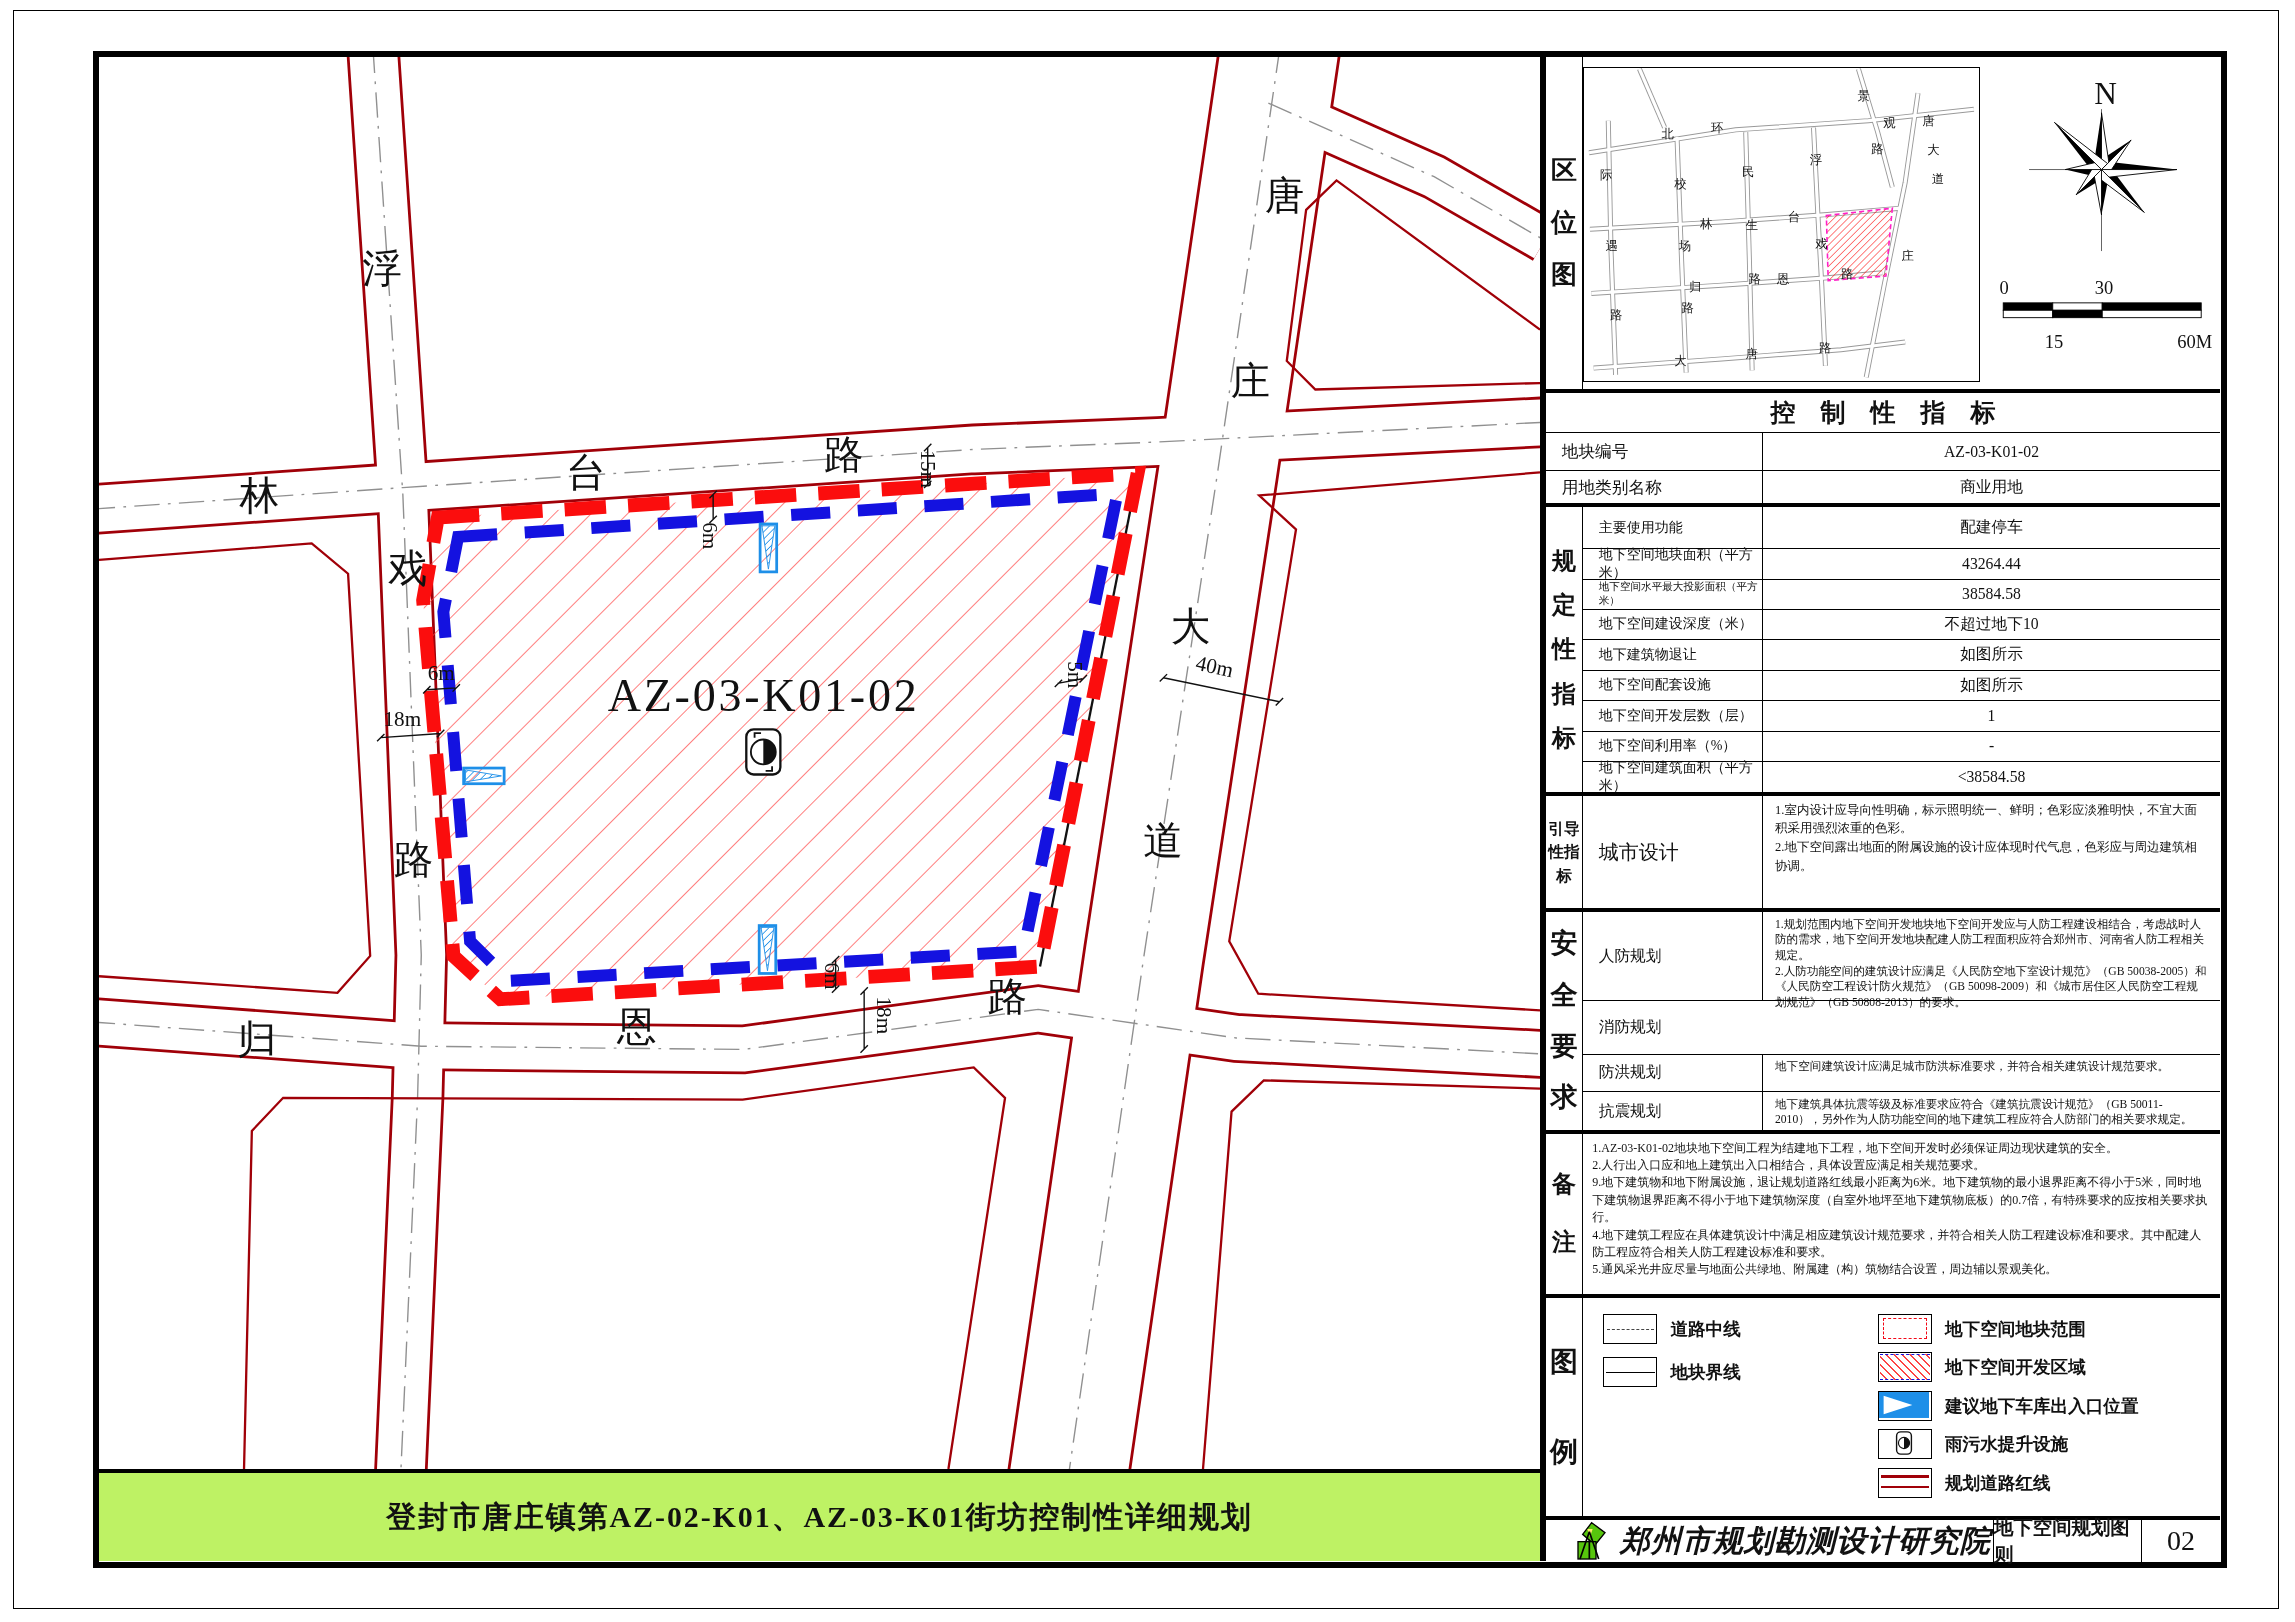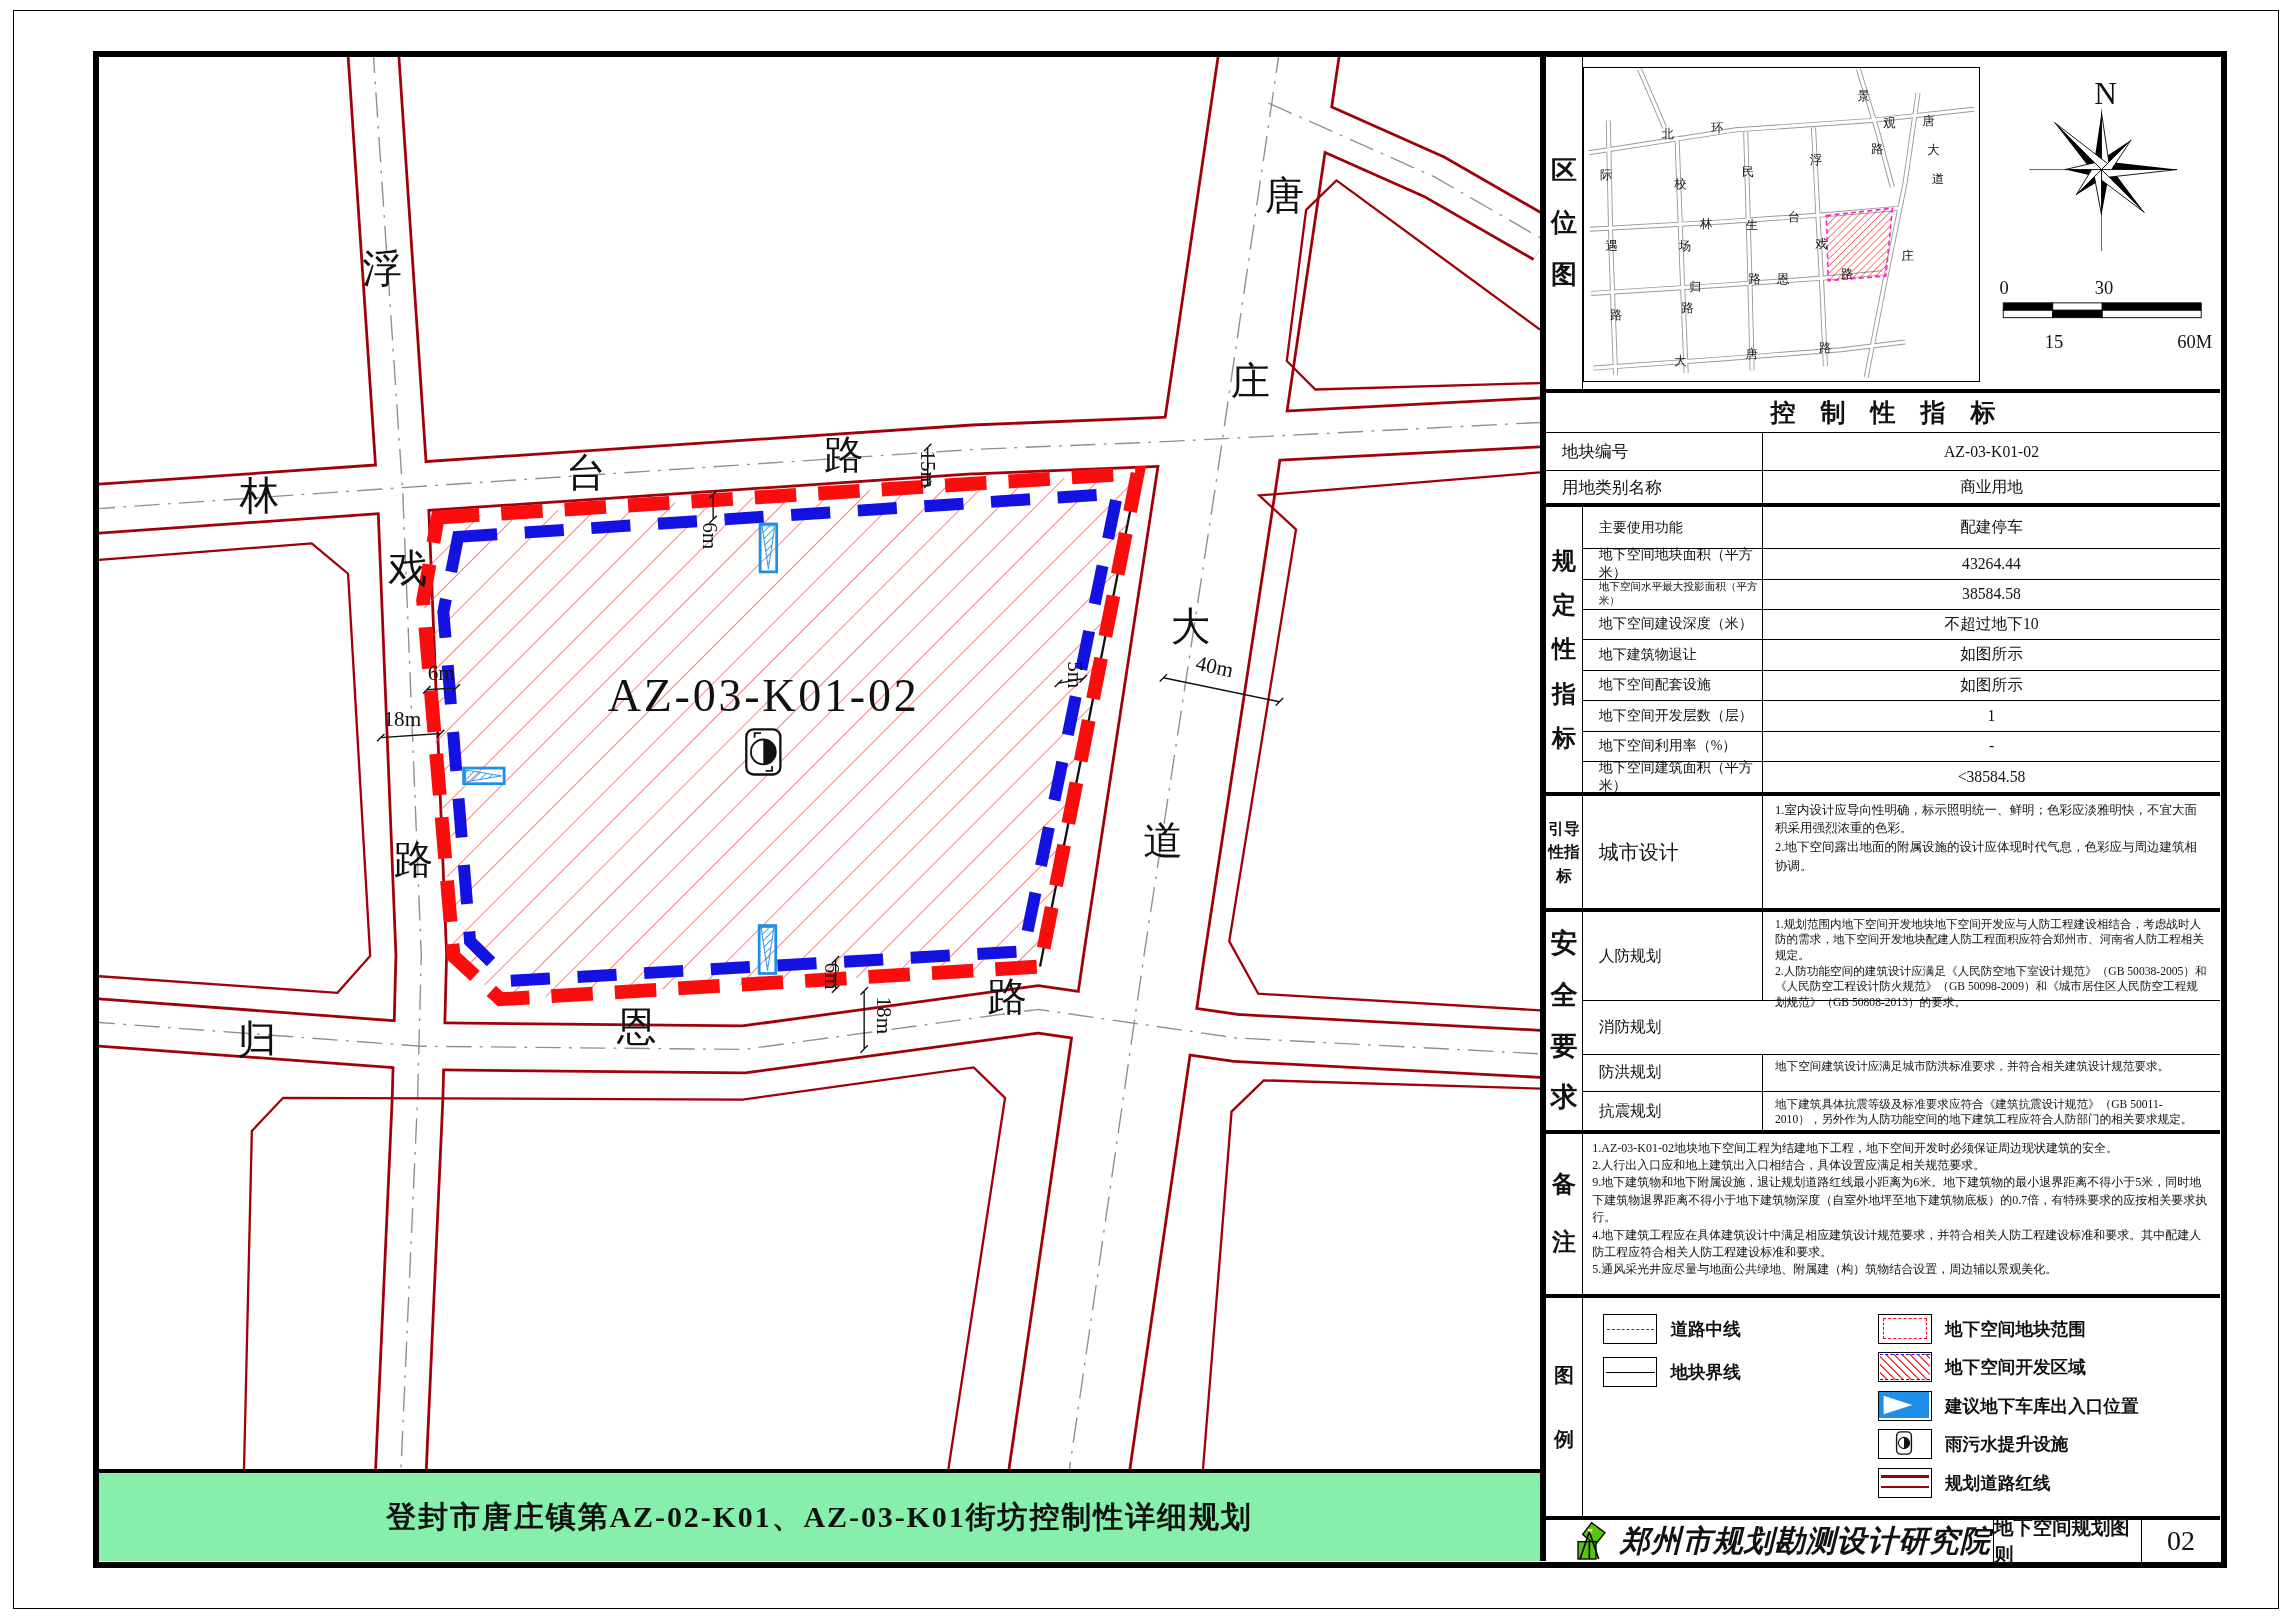--- a/index.html
+++ b/index.html
@@ -3,21 +3,21 @@
 <meta charset="utf-8">
 <style>
   html,body{margin:0;padding:0;background:#fff;}
   #page{position:relative;width:2295px;height:1623px;background:#fff;overflow:hidden;
         font-family:"Liberation Serif",serif;color:#111;}
   .abs{position:absolute;}
   #outerborder{left:13px;top:10.2px;width:2266px;height:1599px;border:1.9px solid #000;box-sizing:border-box;}
   #frame{left:93px;top:51px;width:2134px;height:1517px;border:6.5px solid #000;box-sizing:border-box;background:#fff;}
   
   #mapsvg{left:0;top:0;width:1441px;height:1412px;}
-  #tealbar{left:0;top:1412px;width:1441px;height:92px;background:#86efac;border-top:4.6px solid #000;
+  #tealbar{left:0;top:1412px;width:1441px;height:92px;background:#bef264;border-top:4.6px solid #000;
            box-sizing:border-box;display:flex;align-items:center;justify-content:center;}
   #tealbar .t{font-size:30px;font-weight:bold;letter-spacing:1.9px;}
   #divider{left:1441px;top:0;width:5.6px;height:1504px;background:#000;}
   
   #panel{left:1447px;top:0;width:674px;height:1504px;background:#fff;}
   #panel .row,#panel .sect{box-sizing:border-box;}
   .vlab{width:37px;border-right:1.4px solid #000;box-sizing:border-box;display:flex;align-items:center;
         justify-content:center;text-align:center;font-weight:bold;}
   .sect{display:flex;}
   .sectrows{flex:1;display:flex;flex-direction:column;}
@@ -380,21 +380,21 @@
         <div class="sectrows" style="padding:5.6px 9.3px;font-size:12px;line-height:1.45">
           <div>1.AZ-03-K01-02地块地下空间工程为结建地下工程，地下空间开发时必须保证周边现状建筑的安全。</div>
           <div>2.人行出入口应和地上建筑出入口相结合，具体设置应满足相关规范要求。</div>
           <div>9.地下建筑物和地下附属设施，退让规划道路红线最小距离为6米。地下建筑物的最小退界距离不得小于5米，同时地下建筑物退界距离不得小于地下建筑物深度（自室外地坪至地下建筑物底板）的0.7倍，有特殊要求的应按相关要求执行。</div>
           <div>4.地下建筑工程应在具体建筑设计中满足相应建筑设计规范要求，并符合相关人防工程建设标准和要求。其中配建人防工程应符合相关人防工程建设标准和要求。</div>
           <div>5.通风采光井应尽量与地面公共绿地、附属建（构）筑物结合设置，周边辅以景观美化。</div>
         </div>
       </div>
 
       <div class="sect bb9" style="height:222px">
-        <div class="vlab" style="font-size:20px;line-height:3.2">图例</div>
+        <div class="vlab" style="font-size:28px;line-height:3.2">图例</div>
         <div class="sectrows" style="flex-direction:row;padding:14px 0 0 20.4px">
           <div style="flex:1">
             <div class="leg">
               <div class="sw">
                   <div class="sw-cline"></div>
                 </div>
               <div class="lt">道路中线</div>
               </div>
             <div class="leg" style="margin-top:10.2px">
               <div class="sw">

